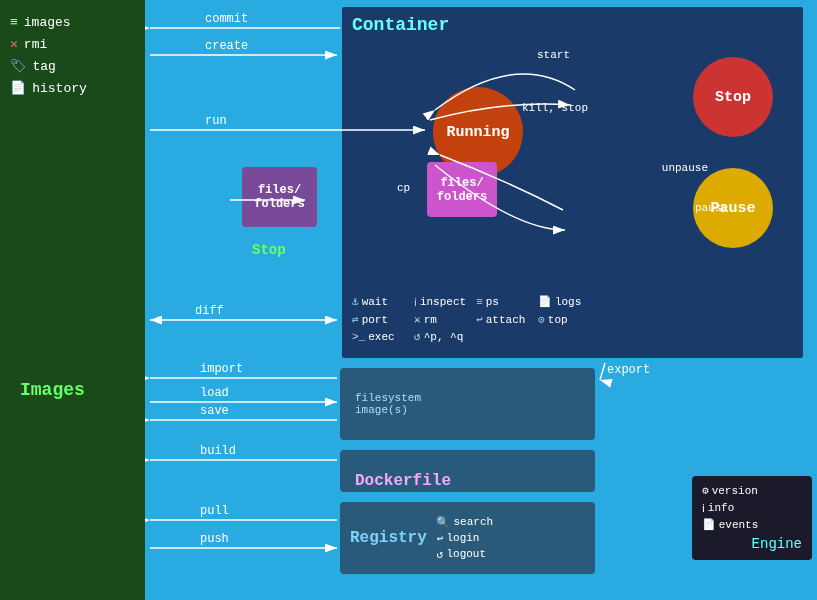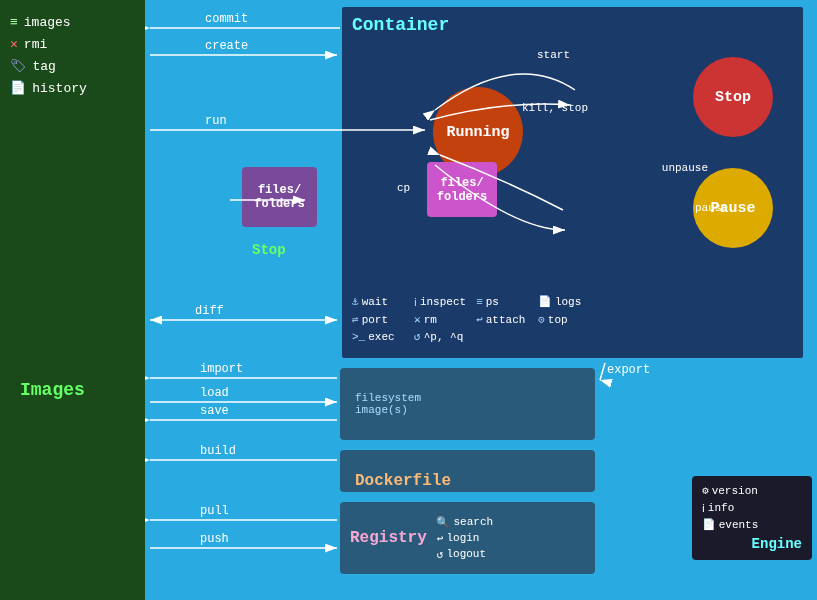--- a/index.html
+++ b/index.html
@@ -195,41 +195,41 @@
       top: 450px;
       width: 255px;
       height: 42px;
       background: #2a5a7a;
       border-radius: 4px;
       display: flex;
       align-items: center;
       padding-left: 15px;
     }
     .dockerfile-title {
-      color: #fdba74;
+      color: #f0abfc;
       font-size: 16px;
       font-weight: bold;
       margin-top: 20px;
     }
 
     
     .registry-box {
       position: absolute;
       left: 195px;
       top: 502px;
       width: 255px;
       height: 72px;
       background: #2a5a7a;
       border-radius: 4px;
       display: flex;
       align-items: center;
       padding: 5px 10px;
     }
     .registry-title {
-      color: #f9a8d4;
+      color: #7dd3fc;
       font-size: 16px;
       font-weight: bold;
       margin-right: 10px;
     }
     .registry-cmds {
       display: flex;
       flex-direction: column;
       gap: 3px;
       font-size: 11px;
       color: white;
@@ -248,21 +248,21 @@
     .engine-items {
       display: flex;
       flex-direction: column;
       gap: 3px;
       font-size: 11px;
       color: white;
     }
     .engine-label {
       color: #66ffff;
       font-size: 14px;
-      font-weight: bold;
+      font-weight: normal;
       text-align: right;
       margin-top: 5px;
     }
 
     
     .arrows-svg {
       position: absolute;
       top: 0; left: 0;
       width: 672px;
       height: 600px;

